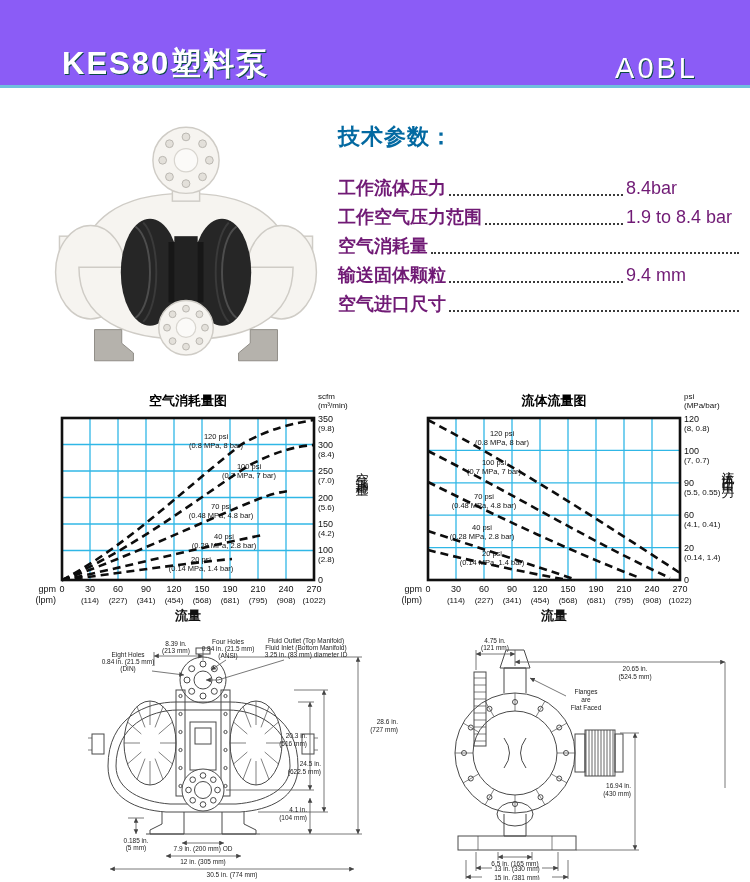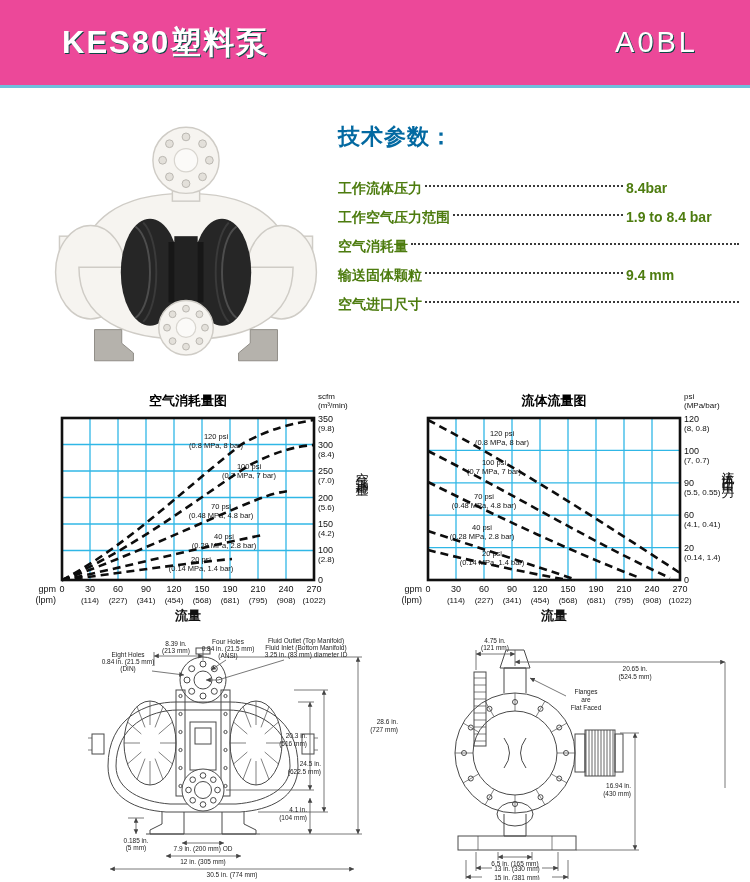--- a/index.html
+++ b/index.html
@@ -1,34 +1,34 @@
 <!DOCTYPE html>
 <html><head>
 <meta charset="utf-8">
 <style>
   html,body{margin:0;padding:0;background:#e8e8e8;}
   .page{position:relative;width:750px;height:882px;background:#ffffff;overflow:hidden;
         font-family:"Liberation Sans",sans-serif;color:#1a1a1a;}
   
-  .hdr{position:absolute;left:0;top:0;width:750px;height:85px;background:#ec4899;
-       border-bottom:3px solid #6fc0dd;display:flex;align-items:center;justify-content:space-between;}
+  .hdr{position:absolute;left:0;top:0;width:750px;height:85px;background:#8b5cf6;
+       border-bottom:3px solid #6fc0dd;display:flex;align-items:flex-end;justify-content:space-between;}
   .hdr .t{color:#fff;font-size:31px;font-weight:bold;letter-spacing:2px;padding-left:62px;
           text-shadow:1px 1px 0 #0a4a45;}
   .hdr .m{color:#fff;font-size:29px;font-weight:normal;letter-spacing:3px;padding-right:52px;
           text-shadow:1px 1px 0 #0a4a45;}
   
   .photo{position:absolute;left:40px;top:116px;width:292px;height:254px;}
   
   .specs{position:absolute;left:338px;top:122px;width:404px;}
   .specs h2{margin:0 0 24px 0;font-size:22px;font-weight:bold;color:#0369a1;letter-spacing:1px;}
-  .spec-row{display:flex;align-items:center;font-size:14px;line-height:25px;color:#4d7c0f;
+  .spec-row{display:flex;align-items:flex-end;font-size:18px;line-height:25px;color:#701a75;
             font-weight:600;margin-bottom:4px;}
   .spec-row .lbl{white-space:nowrap;}
   .spec-row .dots{flex:1;border-bottom:2.2px dotted #3a3a3a;margin:0 3px 5px 3px;}
-  .spec-row .val{width:116px;white-space:nowrap;font-weight:700;}
+  .spec-row .val{width:116px;white-space:nowrap;font-weight:400;}
   
   .chart1{position:absolute;left:16px;top:392px;}
   .chart2{position:absolute;left:382px;top:392px;}
   svg{display:block;}
   svg text{font-family:"Liberation Sans",sans-serif;}
   .frame{fill:none;stroke:#101010;stroke-width:2.6;}
   .grid{stroke:#30b7e6;stroke-width:1.3;}
   .curve{fill:none;stroke:#0d0d0d;stroke-width:2.6;stroke-dasharray:8 5;}
   .ct{font-size:13px;font-weight:bold;text-anchor:middle;fill:#000;}
   .tk{font-size:9px;fill:#111;}

